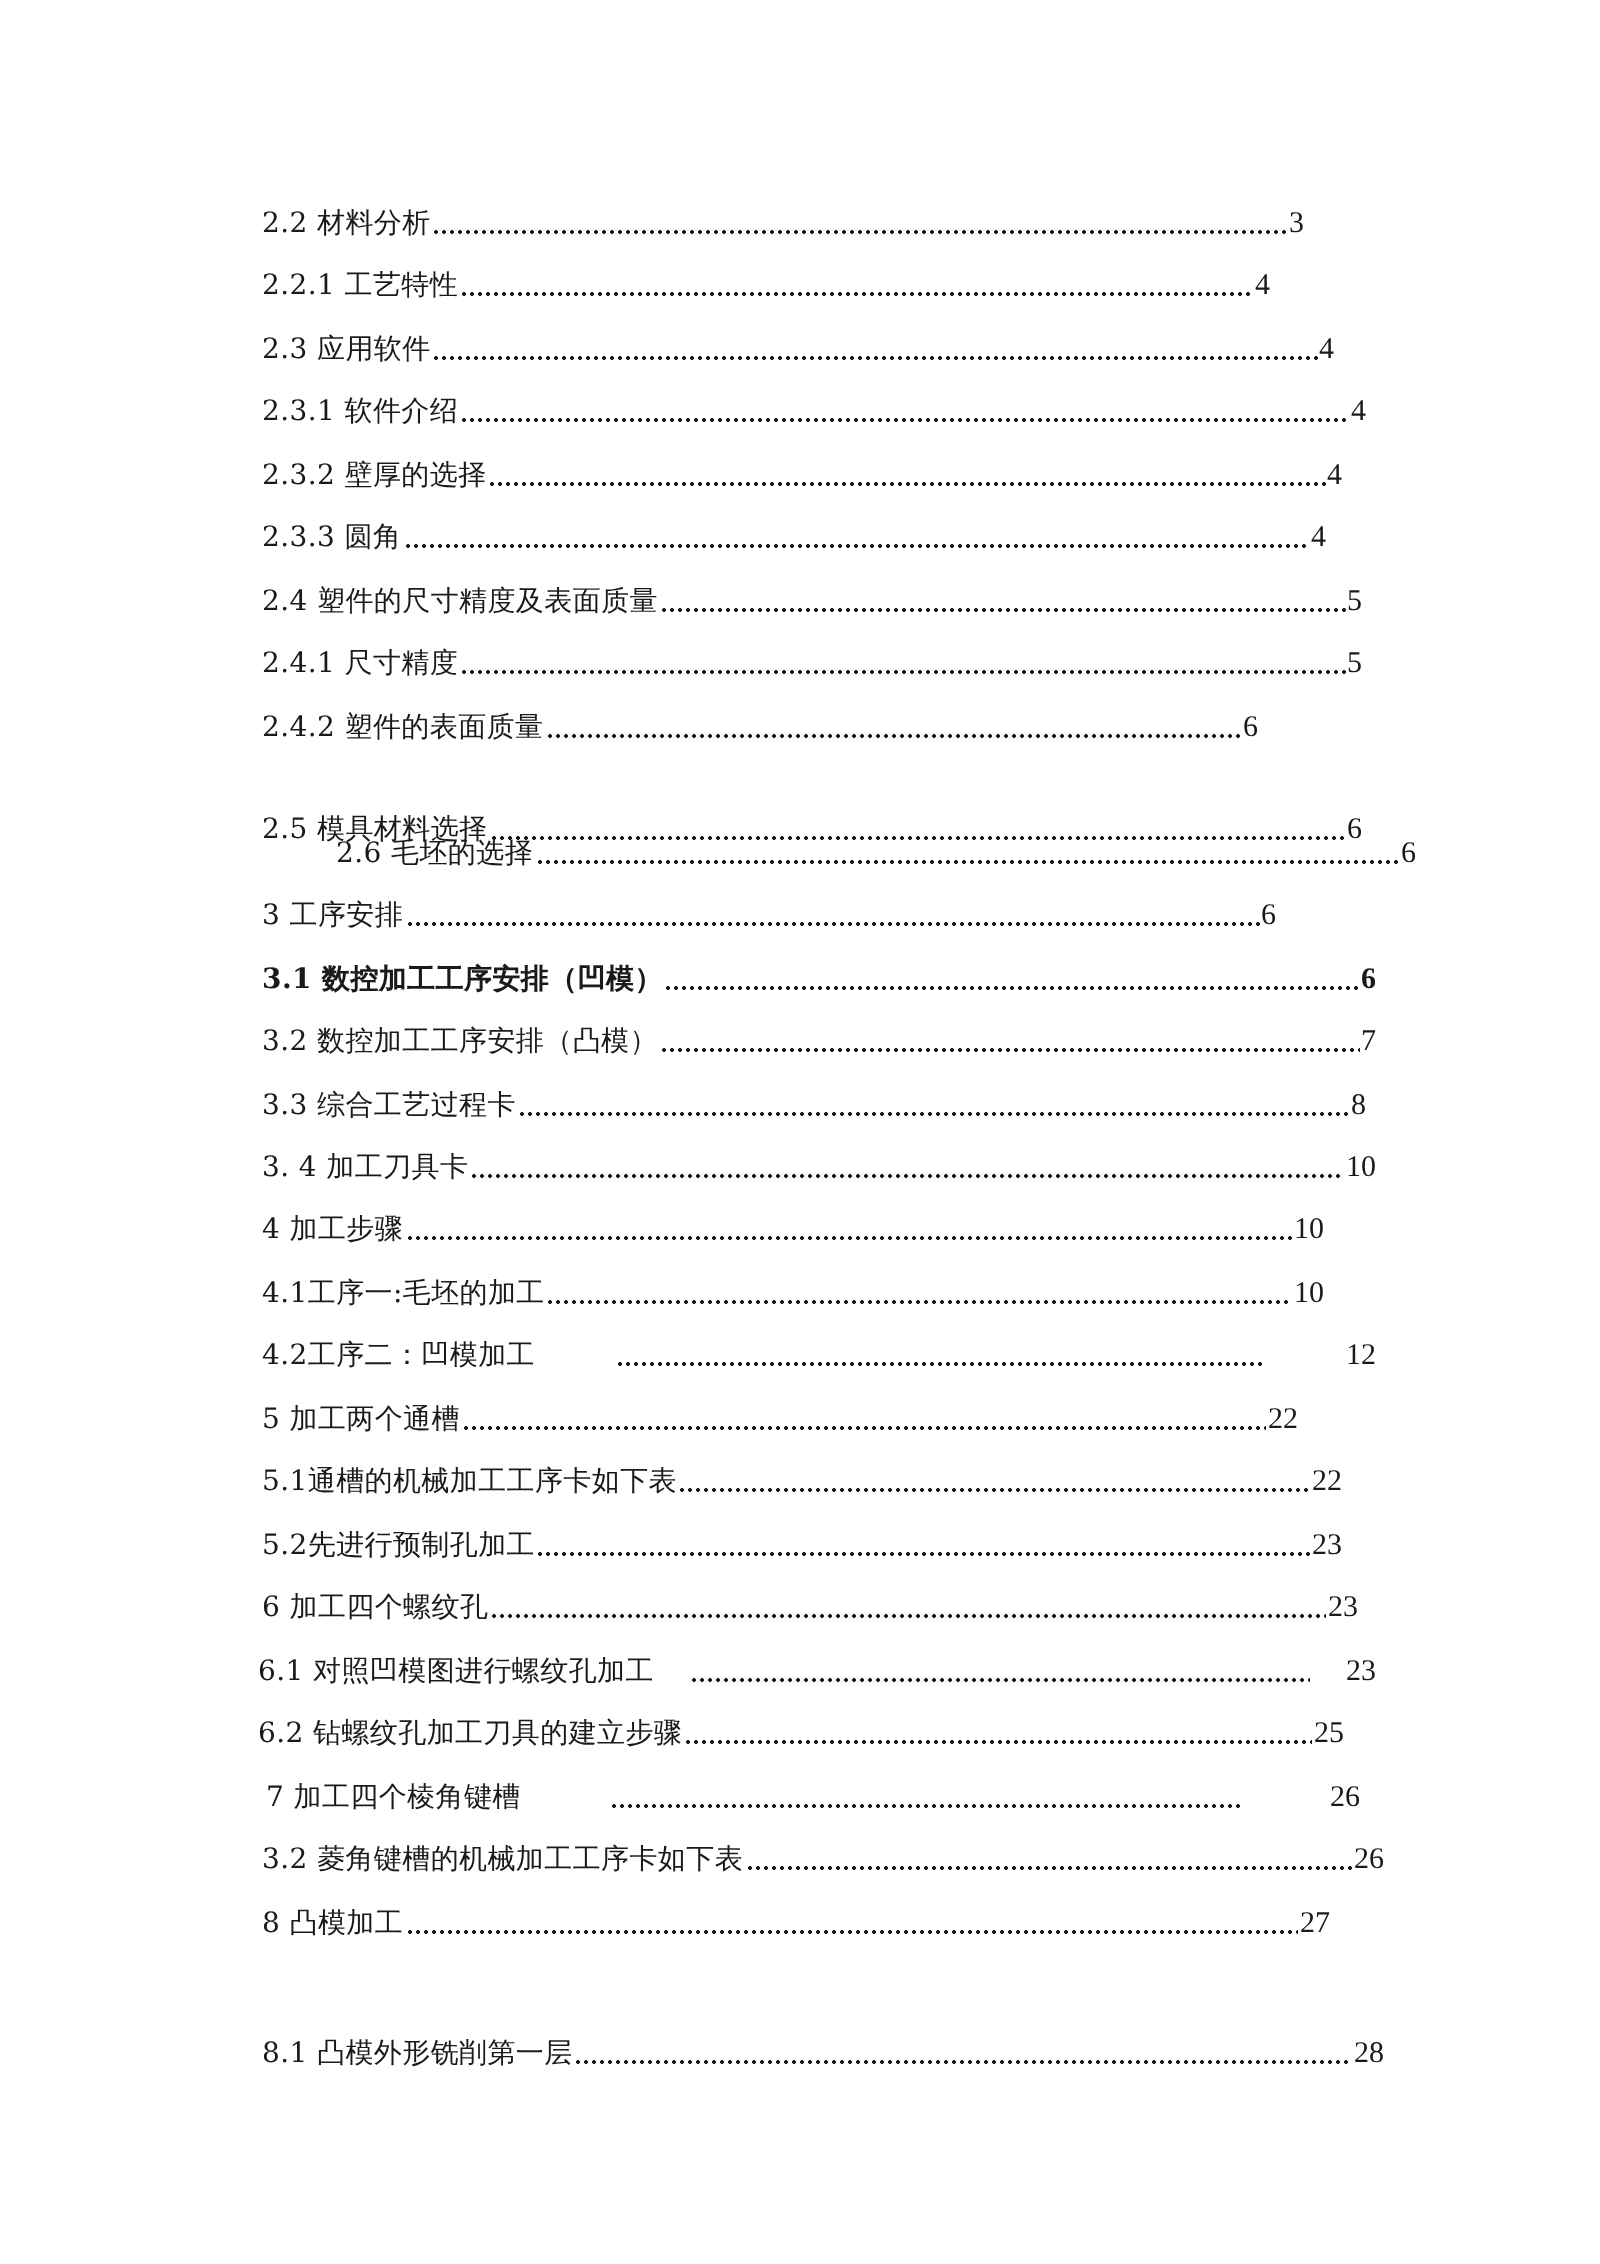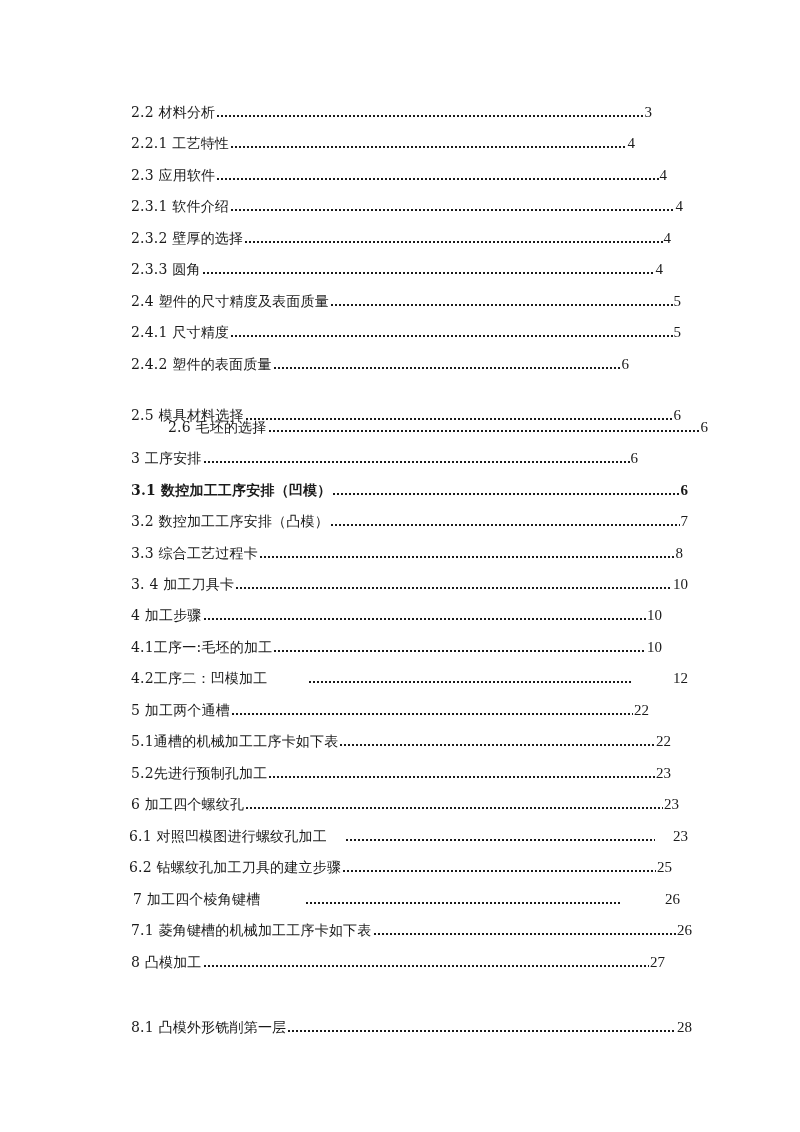--- a/index.html
+++ b/index.html
@@ -210,21 +210,21 @@
       <span class="toc-page">25</span>
     </div>
 
     <div class="toc-row" style="left:133px; top:888px; width:547px;gap:44px;">
       <span class="toc-label">7  加工四个棱角键槽</span>
       <span class="toc-leader"></span>
       <span class="toc-page">26</span>
     </div>
 
     <div class="toc-row" style="left:131px; top:919px; width:561px;">
-      <span class="toc-label">7.1 菱角键槽的机械加工工序卡如下表</span>
+      <span class="toc-label">3.2 菱角键槽的机械加工工序卡如下表</span>
       <span class="toc-leader"></span>
       <span class="toc-page">26</span>
     </div>
 
     <div class="toc-row" style="left:131px; top:951px; width:534px;">
       <span class="toc-label">8  凸模加工</span>
       <span class="toc-leader"></span>
       <span class="toc-page">27</span>
     </div>
 

